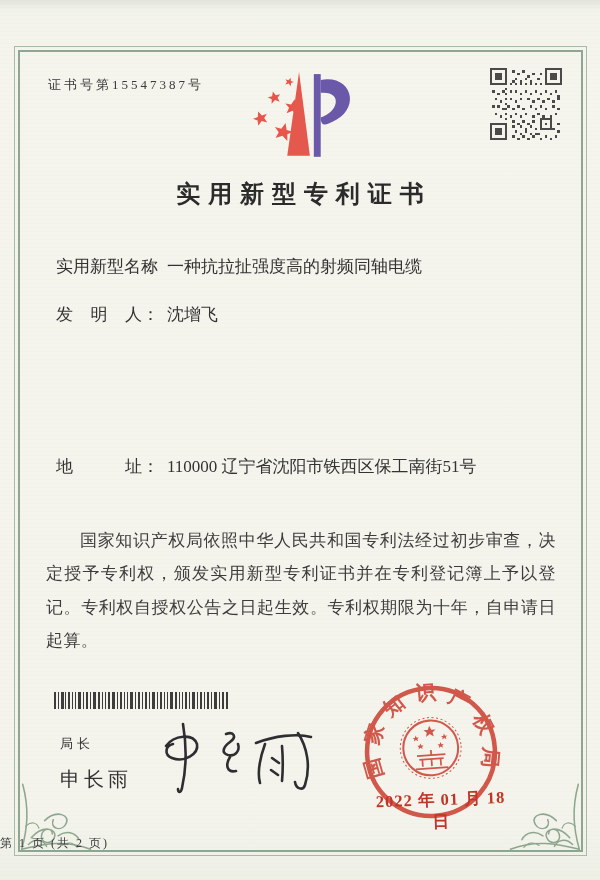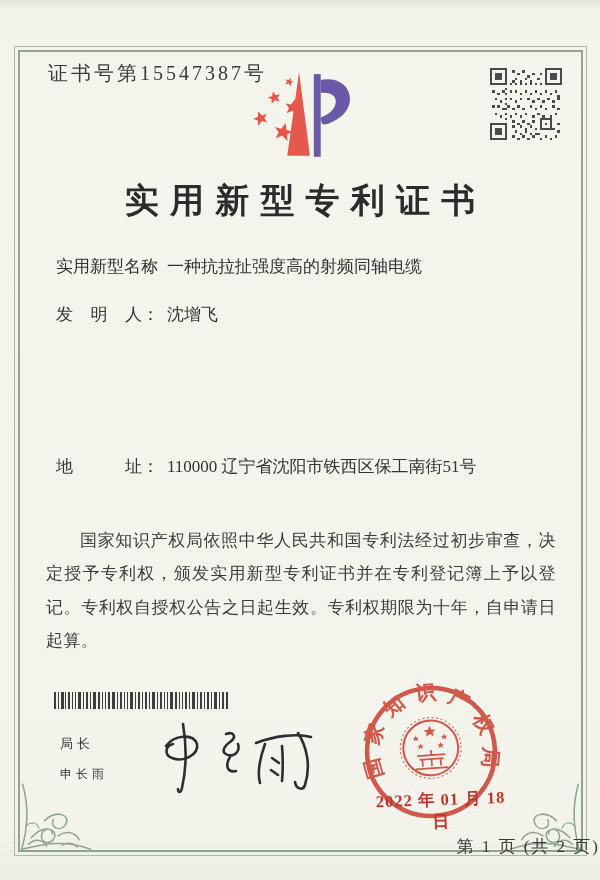--- a/index.html
+++ b/index.html
@@ -16,57 +16,57 @@
     color:#2f2f2f;
   }
   .frame{
     position:absolute;left:14px;right:13px;top:46px;bottom:24px;
     border:1px solid #a6bba8;
   }
   .frame::after{
     content:"";position:absolute;inset:3px;border:2px solid #7d997f;opacity:.85;
   }
   .cert-no{
-    position:absolute;left:48px;top:60px;
-    font-size:20px;letter-spacing:3px;color:#3a3a3a;
+    position:absolute;left:48px;top:76px;
+    font-size:13px;letter-spacing:3px;color:#3a3a3a;
   }
   .logo{position:absolute;left:238px;top:60px;width:128px;height:104px;}
   .qr{position:absolute;left:490px;top:68px;width:72px;height:72px;}
   .title{
     position:absolute;left:0;right:0;top:178px;
-    text-align:center;font-size:34px;font-weight:700;color:#2b2b2b;
+    text-align:center;font-size:24px;font-weight:700;color:#2b2b2b;
     letter-spacing:.33em;text-indent:.33em;
   }
   .row{position:absolute;left:56px;font-size:17px;color:#333;white-space:nowrap;}
   .lbl{
     display:inline-block;width:86px;
     text-align:justify;text-align-last:justify;
     vertical-align:baseline;
   }
   .colon{margin-right:8px;}
   .grant-right{position:absolute;left:246px;top:0;white-space:nowrap;}
   .bodytext{
     position:absolute;left:46px;right:44px;top:524px;
     font-size:17px;line-height:1.96;color:#3c3c3c;
     text-align:justify;letter-spacing:.4px;
   }
   .bodytext p{margin:0;text-indent:2em;}
   .barcode{position:absolute;left:54px;top:692px;width:176px;height:17px;}
   .signoff-title{position:absolute;left:60px;top:735px;font-size:13px;letter-spacing:4px;color:#333;}
-  .signoff-name{position:absolute;left:60px;top:766px;font-size:12px;letter-spacing:4px;color:#333;}
+  .signoff-name{position:absolute;left:60px;top:766px;font-size:20px;letter-spacing:4px;color:#333;}
   .signature{position:absolute;left:152px;top:712px;width:176px;height:92px;}
   .seal{position:absolute;left:360px;top:681px;width:142px;height:142px;opacity:.93;mix-blend-mode:multiply;transform:rotate(-4deg);}
   .seal-date{
     position:absolute;left:366px;top:789px;width:150px;text-align:center;
     font-size:16.5px;color:#c23526;letter-spacing:1px;transform:rotate(-2deg);
     font-weight:600;
   }
   .footer{
-    position:absolute;left:0;right:0;top:835px;text-align:right;
-    font-size:17px;color:#3a3a3a;letter-spacing:2px;
+    position:absolute;left:0;right:0;top:835px;text-align:left;
+    font-size:12px;color:#3a3a3a;letter-spacing:2px;
   }
   .flourish{position:absolute;width:86px;height:86px;}
   .flourish.bl{left:16px;bottom:25px;}
   .flourish.br{right:15px;bottom:25px;transform:scaleX(-1);}
   .scan-edge{position:absolute;left:0;top:0;right:0;height:10px;
     background:linear-gradient(180deg,rgba(90,95,85,.10),rgba(0,0,0,0));}
 </style>
 </head>
 <body>
 

